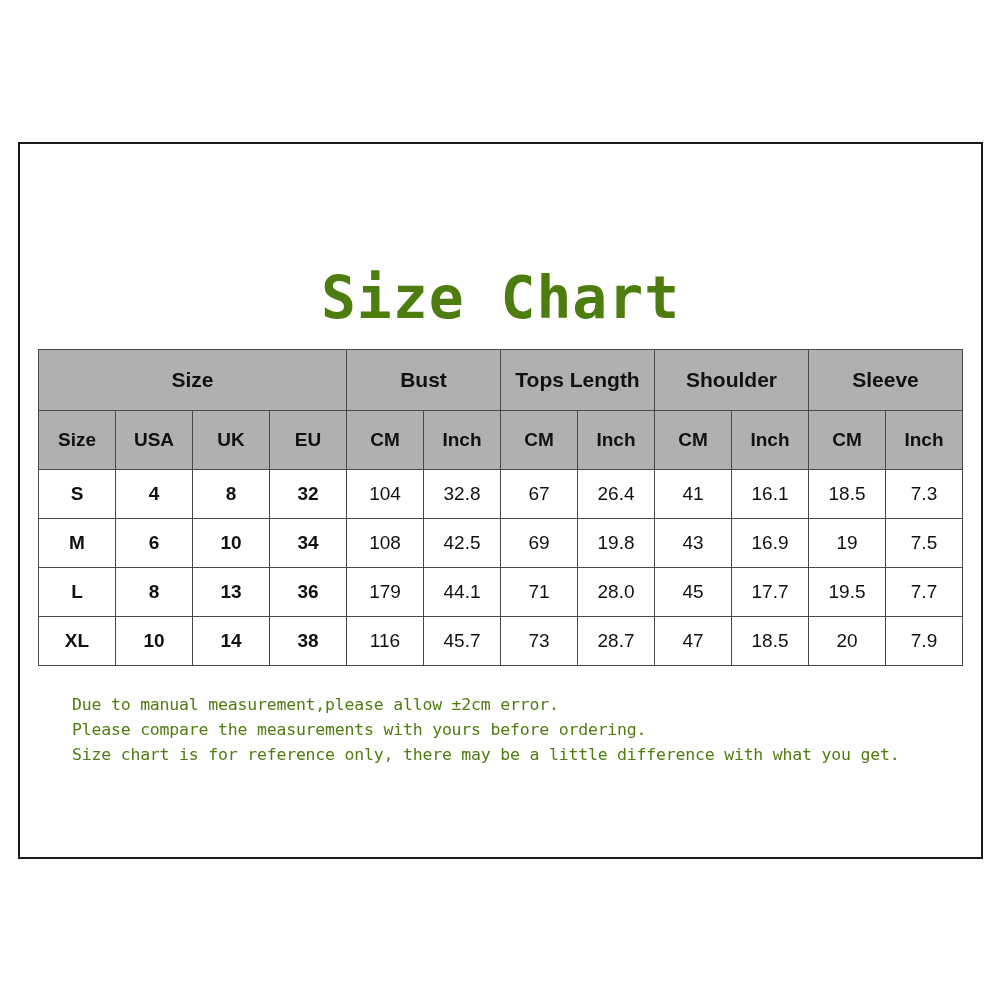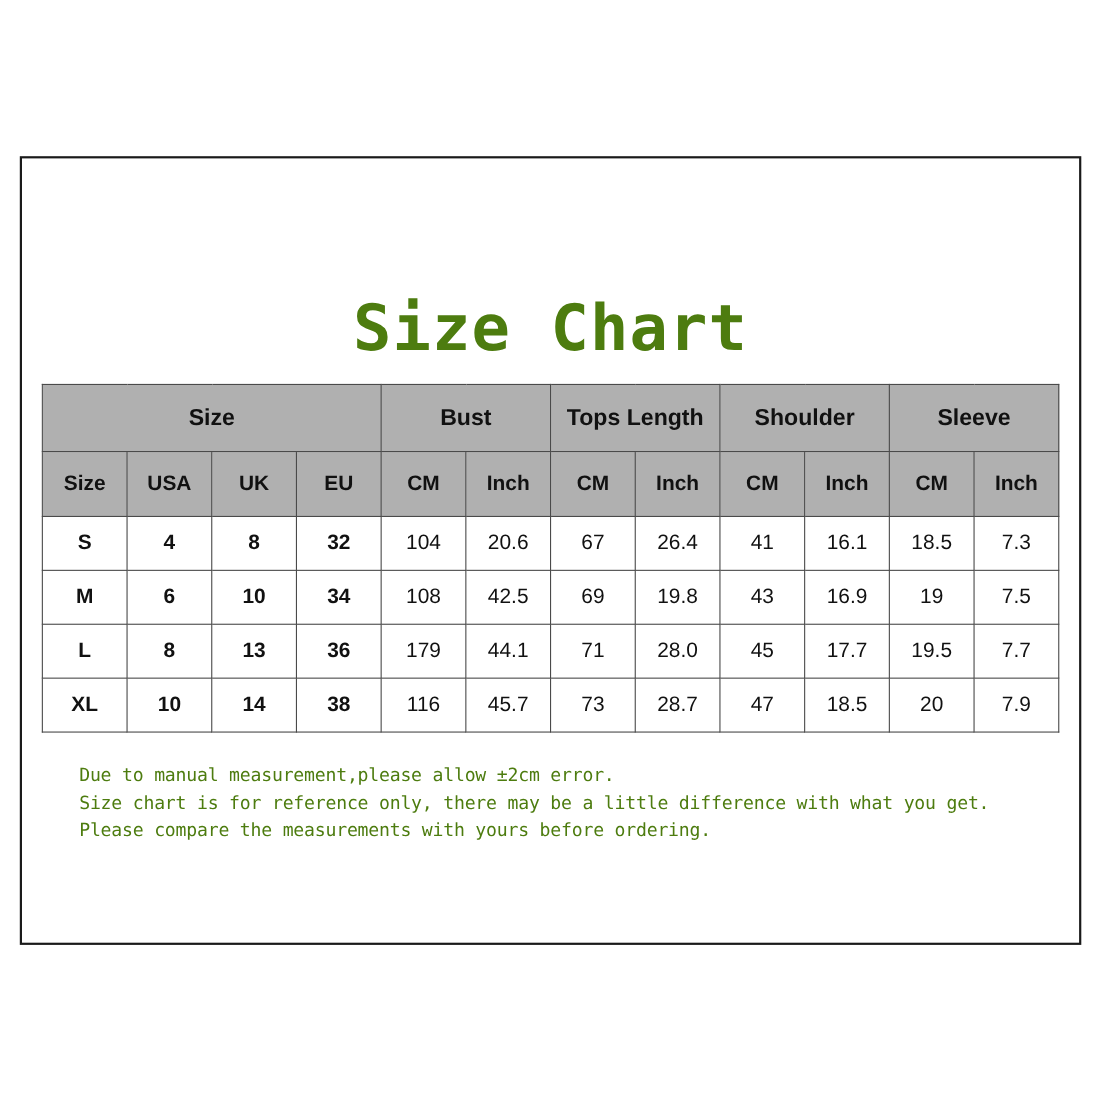--- a/index.html
+++ b/index.html
@@ -129,21 +129,21 @@
             <th>Inch</th>
           </tr>
         </thead>
         <tbody>
           <tr>
             <td class="bold-cell">S</td>
             <td class="bold-cell">4</td>
             <td class="bold-cell">8</td>
             <td class="bold-cell">32</td>
             <td>104</td>
-            <td>20.6</td>
+            <td>32.8</td>
             <td>67</td>
             <td>26.4</td>
             <td>41</td>
             <td>16.1</td>
             <td>18.5</td>
             <td>7.3</td>
           </tr>
           <tr>
             <td class="bold-cell">M</td>
             <td class="bold-cell">6</td>
@@ -185,18 +185,18 @@
             <td>18.5</td>
             <td>20</td>
             <td>7.9</td>
           </tr>
         </tbody>
       </table>
     </div>
 
     <div class="notes">
       <div>Due to manual measurement,please allow ±2cm error.</div>
+      <div>Please compare the measurements with yours before ordering.</div>
       <div>Size chart is for reference only, there may be a little difference with what you get.</div>
-      <div>Please compare the measurements with yours before ordering.</div>
     </div>
 
   </div>
 </div>
 
 </body></html>

